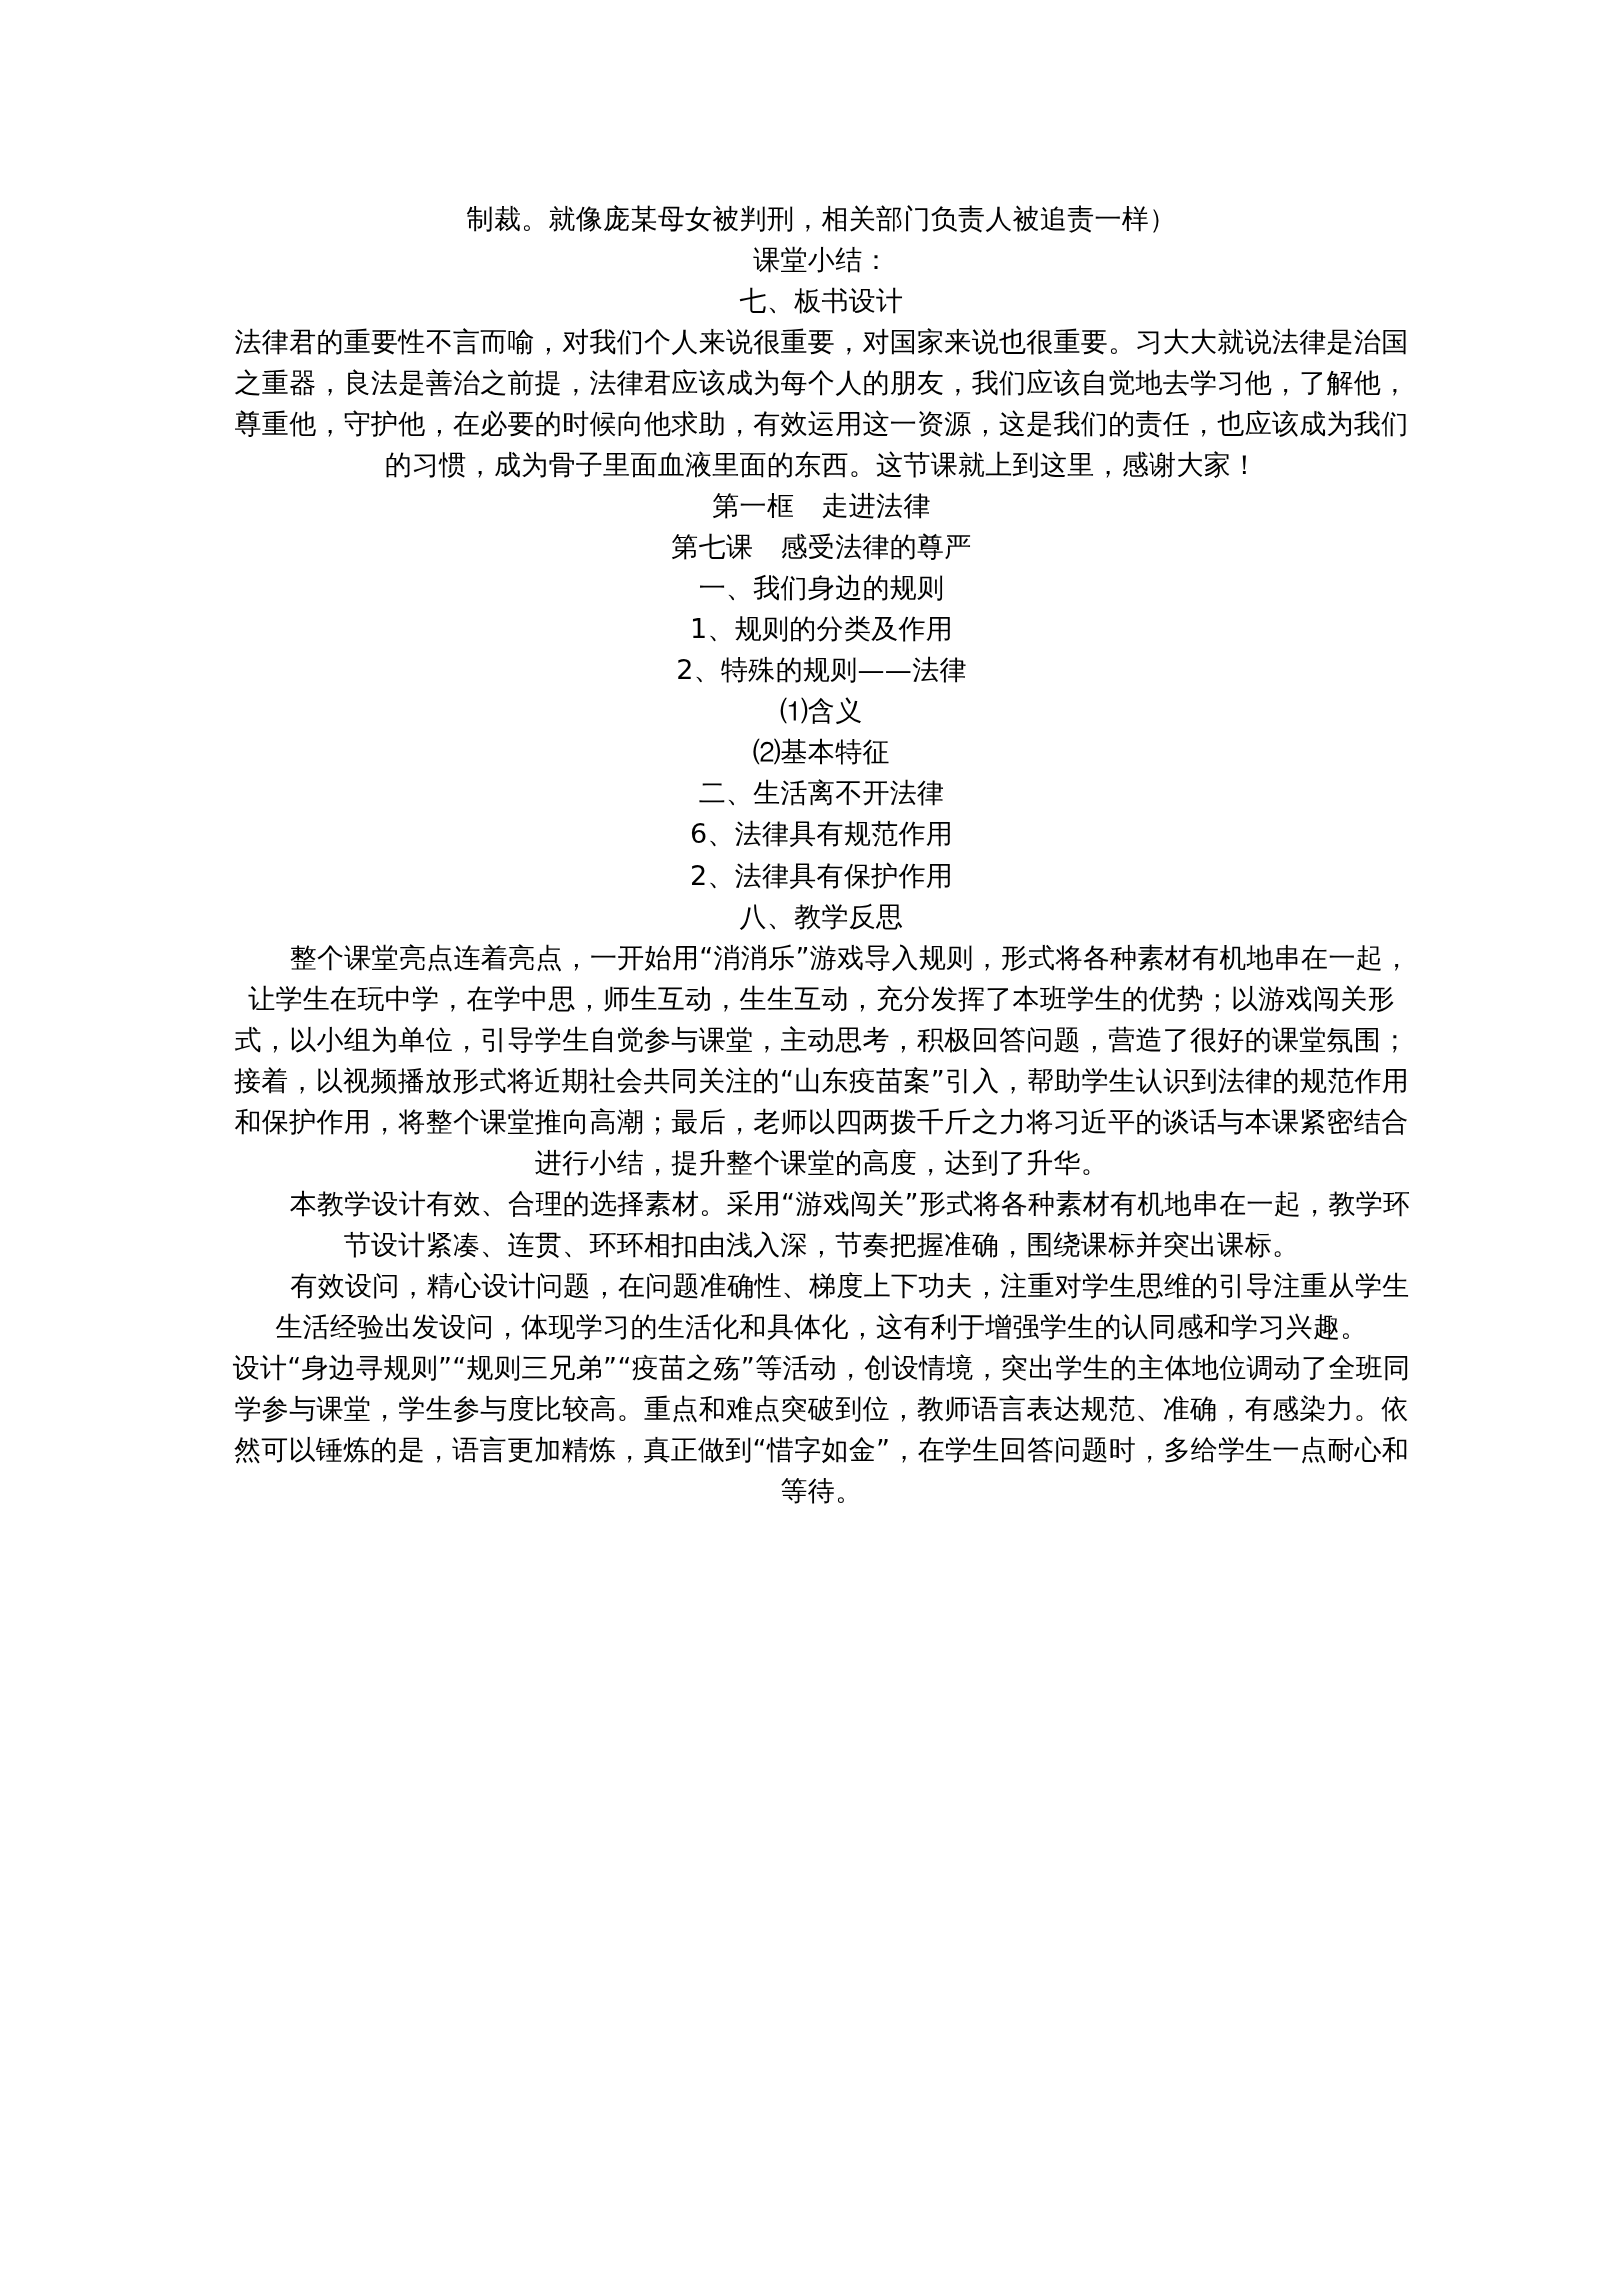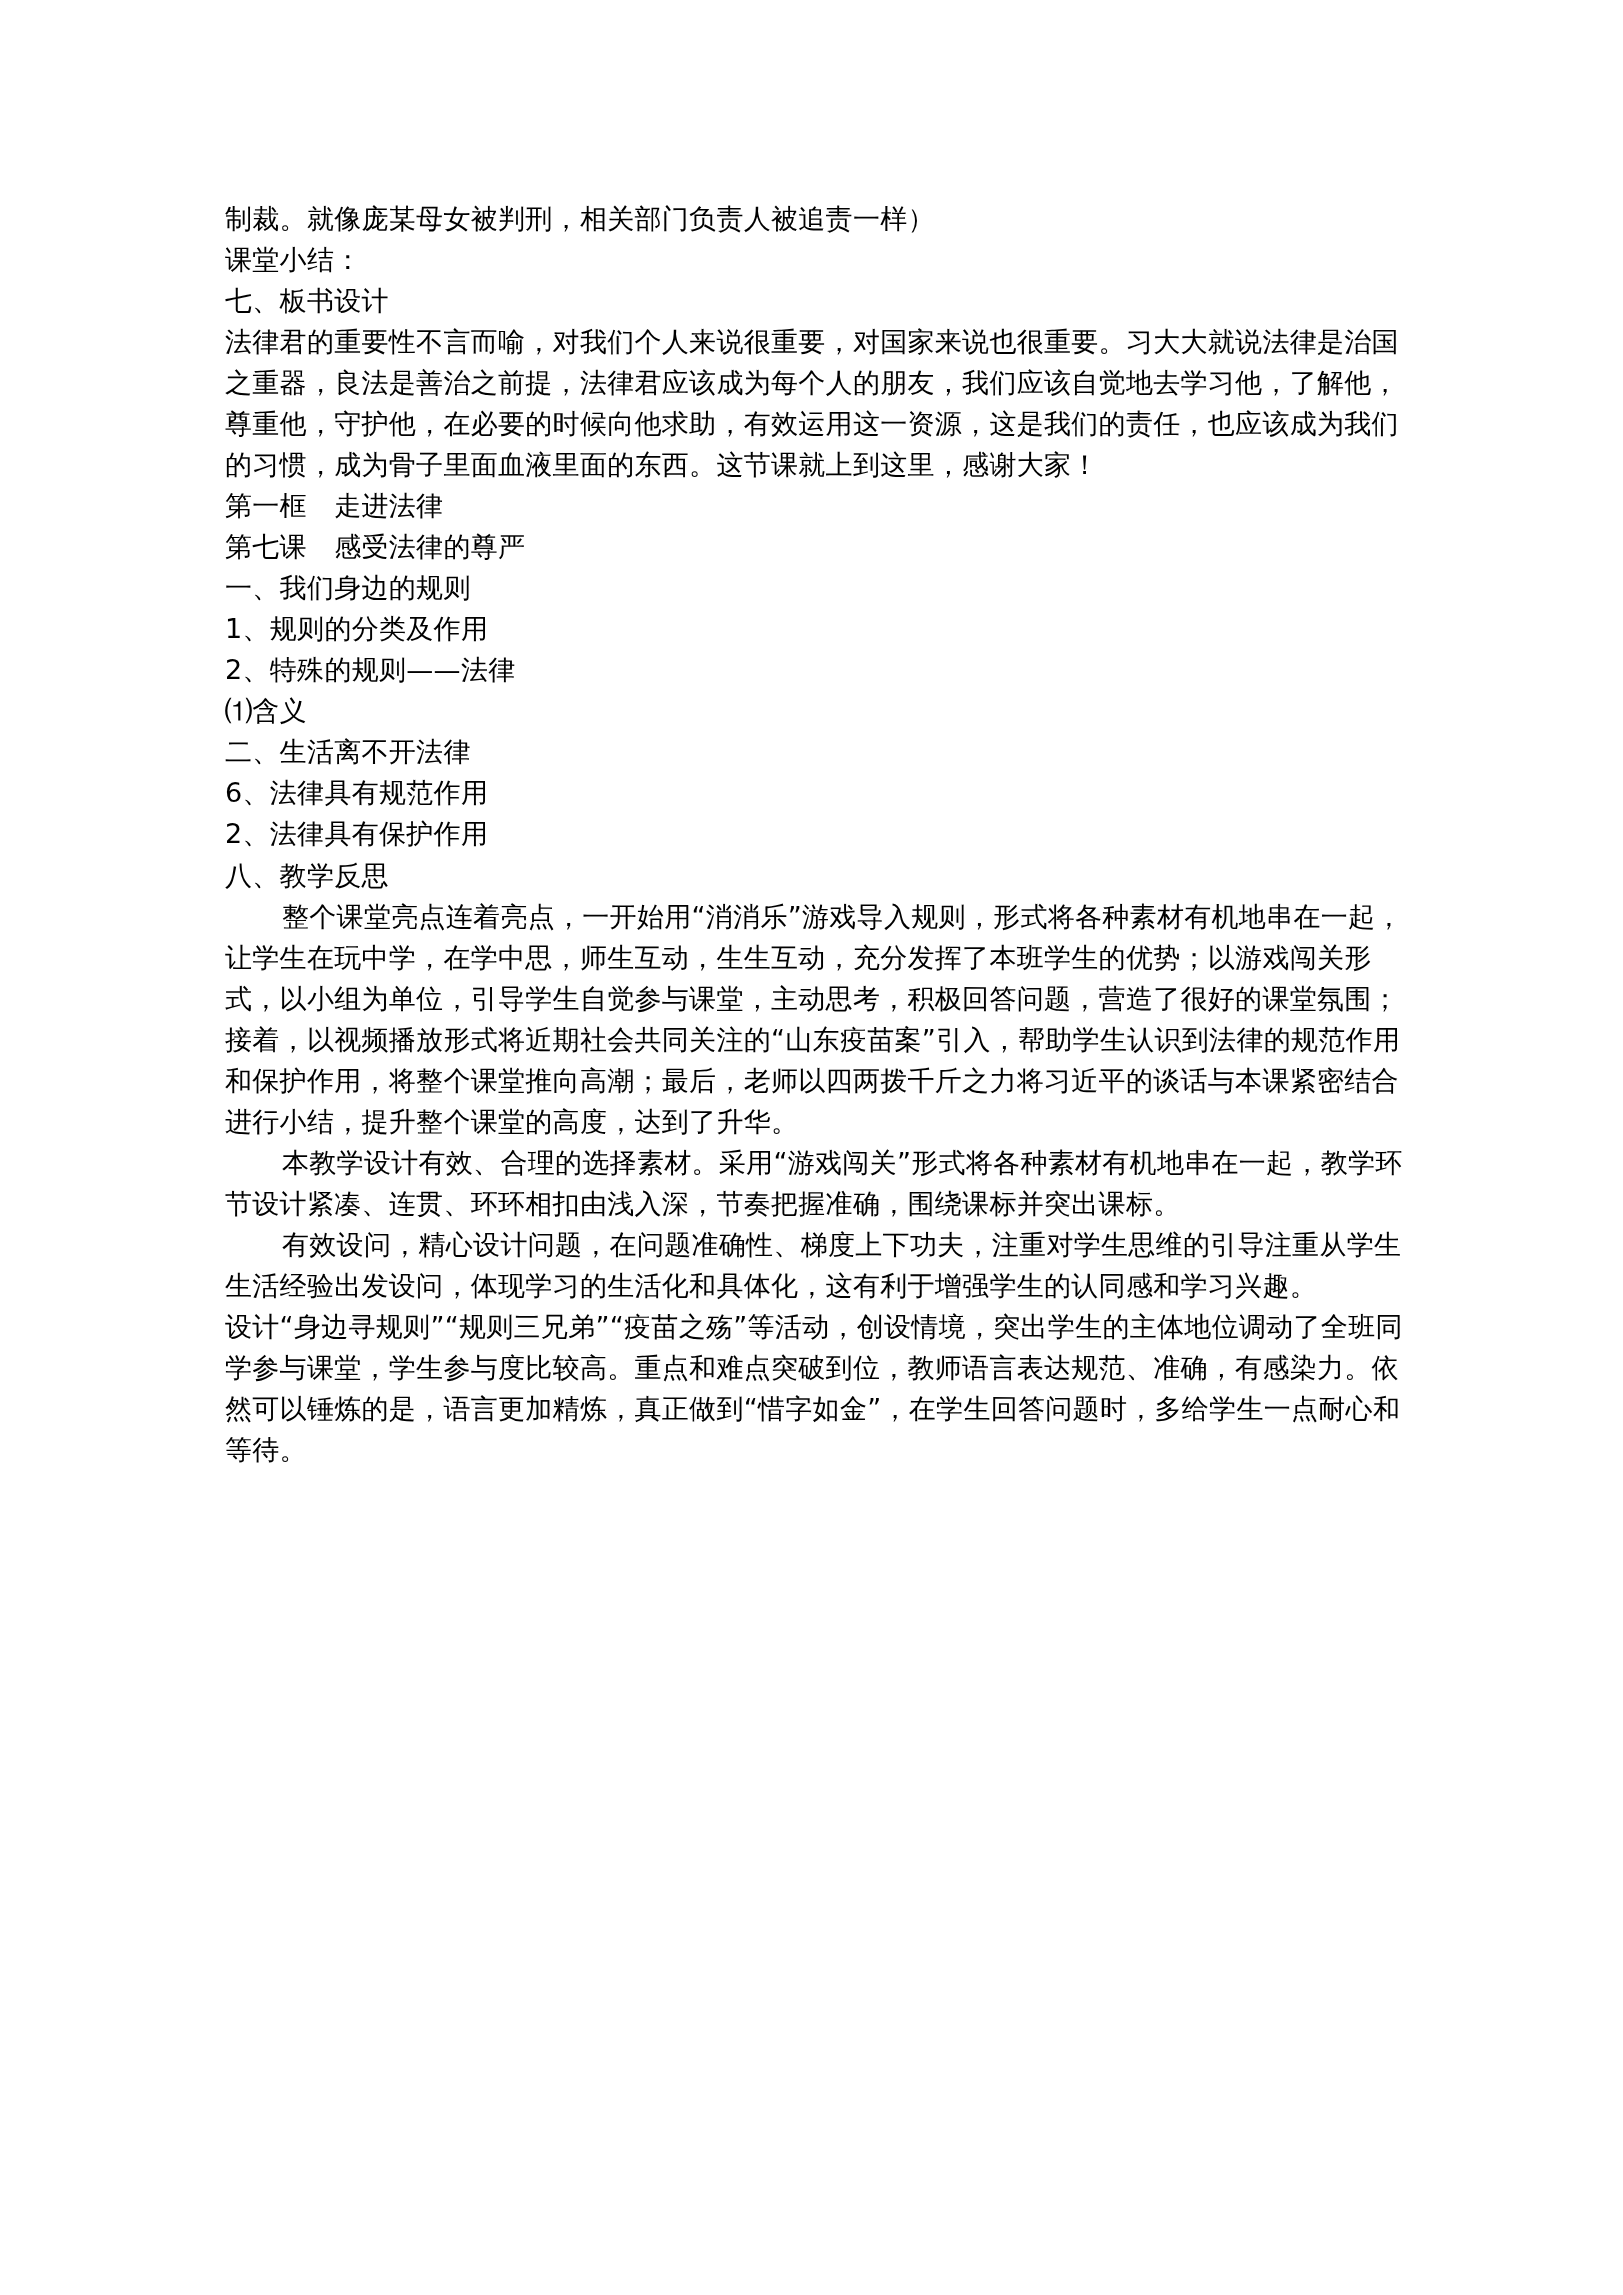--- a/index.html
+++ b/index.html
@@ -18,21 +18,21 @@
     width: 1623px;
     height: 2295px;
     background: #ffffff;
     box-sizing: border-box;
     padding: 198px 205px 0 225px;
   }
   .doc-body {
     font-size: 27px;
     line-height: 1.52;
     letter-spacing: 0.3px;
-    text-align: left;
+    text-align: center;
   }
   .doc-body p {
     margin: 0;
     padding: 0;
     white-space: pre-wrap;
   }
   .indent2 {
     text-indent: 57px;
   }
 </style>
@@ -44,20 +44,21 @@
     <p>制裁。就像庞某母女被判刑，相关部门负责人被追责一样）</p>
     <p>课堂小结：</p>
     <p>七、板书设计</p>
     <p>法律君的重要性不言而喻，对我们个人来说很重要，对国家来说也很重要。习大大就说法律是治国之重器，良法是善治之前提，法律君应该成为每个人的朋友，我们应该自觉地去学习他，了解他，尊重他，守护他，在必要的时候向他求助，有效运用这一资源，这是我们的责任，也应该成为我们的习惯，成为骨子里面血液里面的东西。这节课就上到这里，感谢大家！</p>
     <p>第一框　走进法律</p>
     <p>第七课　感受法律的尊严</p>
     <p>一、我们身边的规则</p>
     <p>1、规则的分类及作用</p>
     <p>2、特殊的规则——法律</p>
     <p>⑴含义</p>
+    <p>⑵基本特征</p>
     <p>二、生活离不开法律</p>
     <p>6、法律具有规范作用</p>
     <p>2、法律具有保护作用</p>
     <p>八、教学反思</p>
     <p class="indent2">整个课堂亮点连着亮点，一开始用“消消乐”游戏导入规则，形式将各种素材有机地串在一起，让学生在玩中学，在学中思，师生互动，生生互动，充分发挥了本班学生的优势；以游戏闯关形式，以小组为单位，引导学生自觉参与课堂，主动思考，积极回答问题，营造了很好的课堂氛围；接着，以视频播放形式将近期社会共同关注的“山东疫苗案”引入，帮助学生认识到法律的规范作用和保护作用，将整个课堂推向高潮；最后，老师以四两拨千斤之力将习近平的谈话与本课紧密结合进行小结，提升整个课堂的高度，达到了升华。</p>
     <p class="indent2">本教学设计有效、合理的选择素材。采用“游戏闯关”形式将各种素材有机地串在一起，教学环节设计紧凑、连贯、环环相扣由浅入深，节奏把握准确，围绕课标并突出课标。</p>
     <p class="indent2">有效设问，精心设计问题，在问题准确性、梯度上下功夫，注重对学生思维的引导注重从学生生活经验出发设问，体现学习的生活化和具体化，这有利于增强学生的认同感和学习兴趣。</p>
     <p>设计“身边寻规则”“规则三兄弟”“疫苗之殇”等活动，创设情境，突出学生的主体地位调动了全班同学参与课堂，学生参与度比较高。重点和难点突破到位，教师语言表达规范、准确，有感染力。依然可以锤炼的是，语言更加精炼，真正做到“惜字如金”，在学生回答问题时，多给学生一点耐心和等待。</p>
   </div>
 </div>

